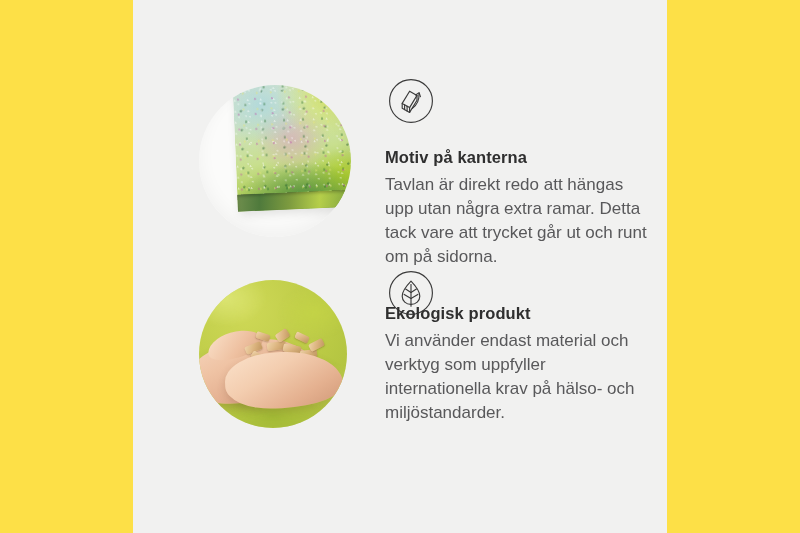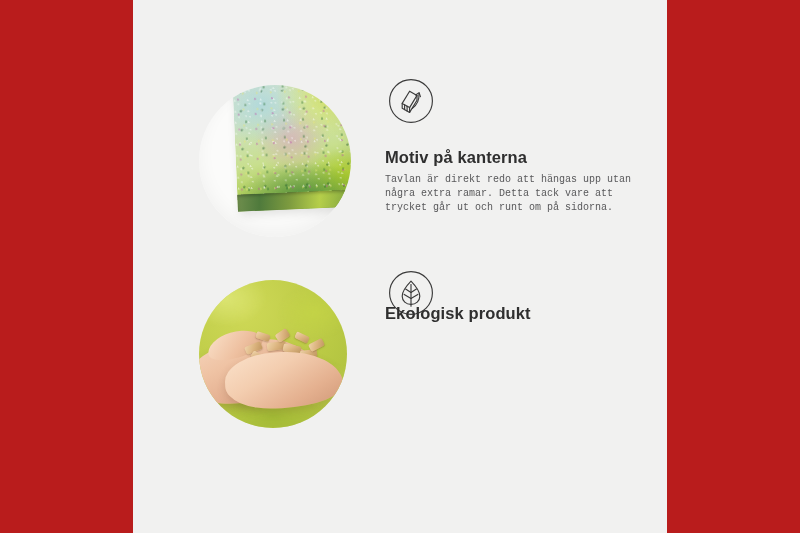--- a/index.html
+++ b/index.html
@@ -4,21 +4,21 @@
 <style>
   html, body {
     margin: 0;
     padding: 0;
     background: #ffffff;
   }
   #root {
     position: relative;
     width: 800px;
     height: 533px;
-    background: #b91c1c;
+    background: #fde047;
     overflow: hidden;
     font-family: "Liberation Sans", sans-serif;
   }
   
   .panel {
     position: absolute;
     left: 133px;
     top: 0;
     width: 534px;
     height: 533px;
@@ -185,25 +185,24 @@
   .f-title {
     margin: 0 0 6px 0;
     font-size: 16.5px;
     font-weight: bold;
     color: #2f2f2f;
     letter-spacing: 0.1px;
     line-height: 1.15;
   }
   .f-desc {
     margin: 0;
-    font-size: 10px;
+    font-size: 17px;
     line-height: 1.42;
     color: #58585a;
     max-width: 268px;
-    font-family: Liberation Mono, monospace;
   }
 </style>
 </head>
 <body>
 
 <div id="root">
 
   <div class="panel">
 
     <div class="feature feature-1">
@@ -272,17 +271,18 @@
 
           <path d="M23 22.4 L17.6 19.0"></path>
           <path d="M23 22.4 L28.4 19.0"></path>
           <path d="M23 28.4 L16.2 24.4"></path>
           <path d="M23 28.4 L29.8 24.4"></path>
         </svg>
       </div>
 
       <div class="text-block text-2">
         <h3 class="f-title">Ekologisk produkt</h3>
+        <p class="f-desc">Vi använder endast material och verktyg som uppfyller internationella krav på hälso- och miljöstandarder.</p>
       </div>
     </div>
 
   </div>
 </div>
 
 </body></html>

